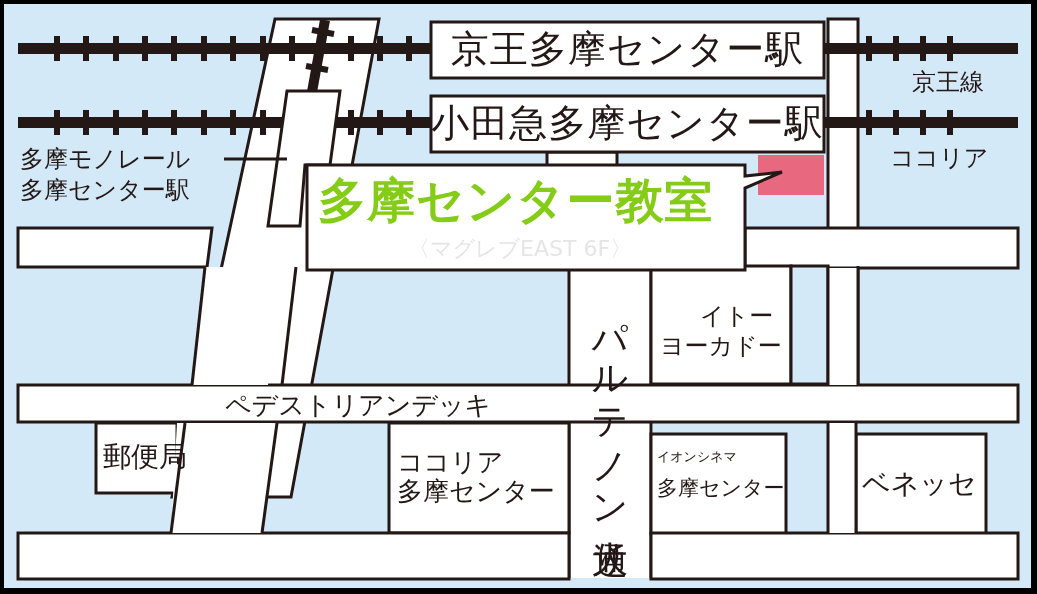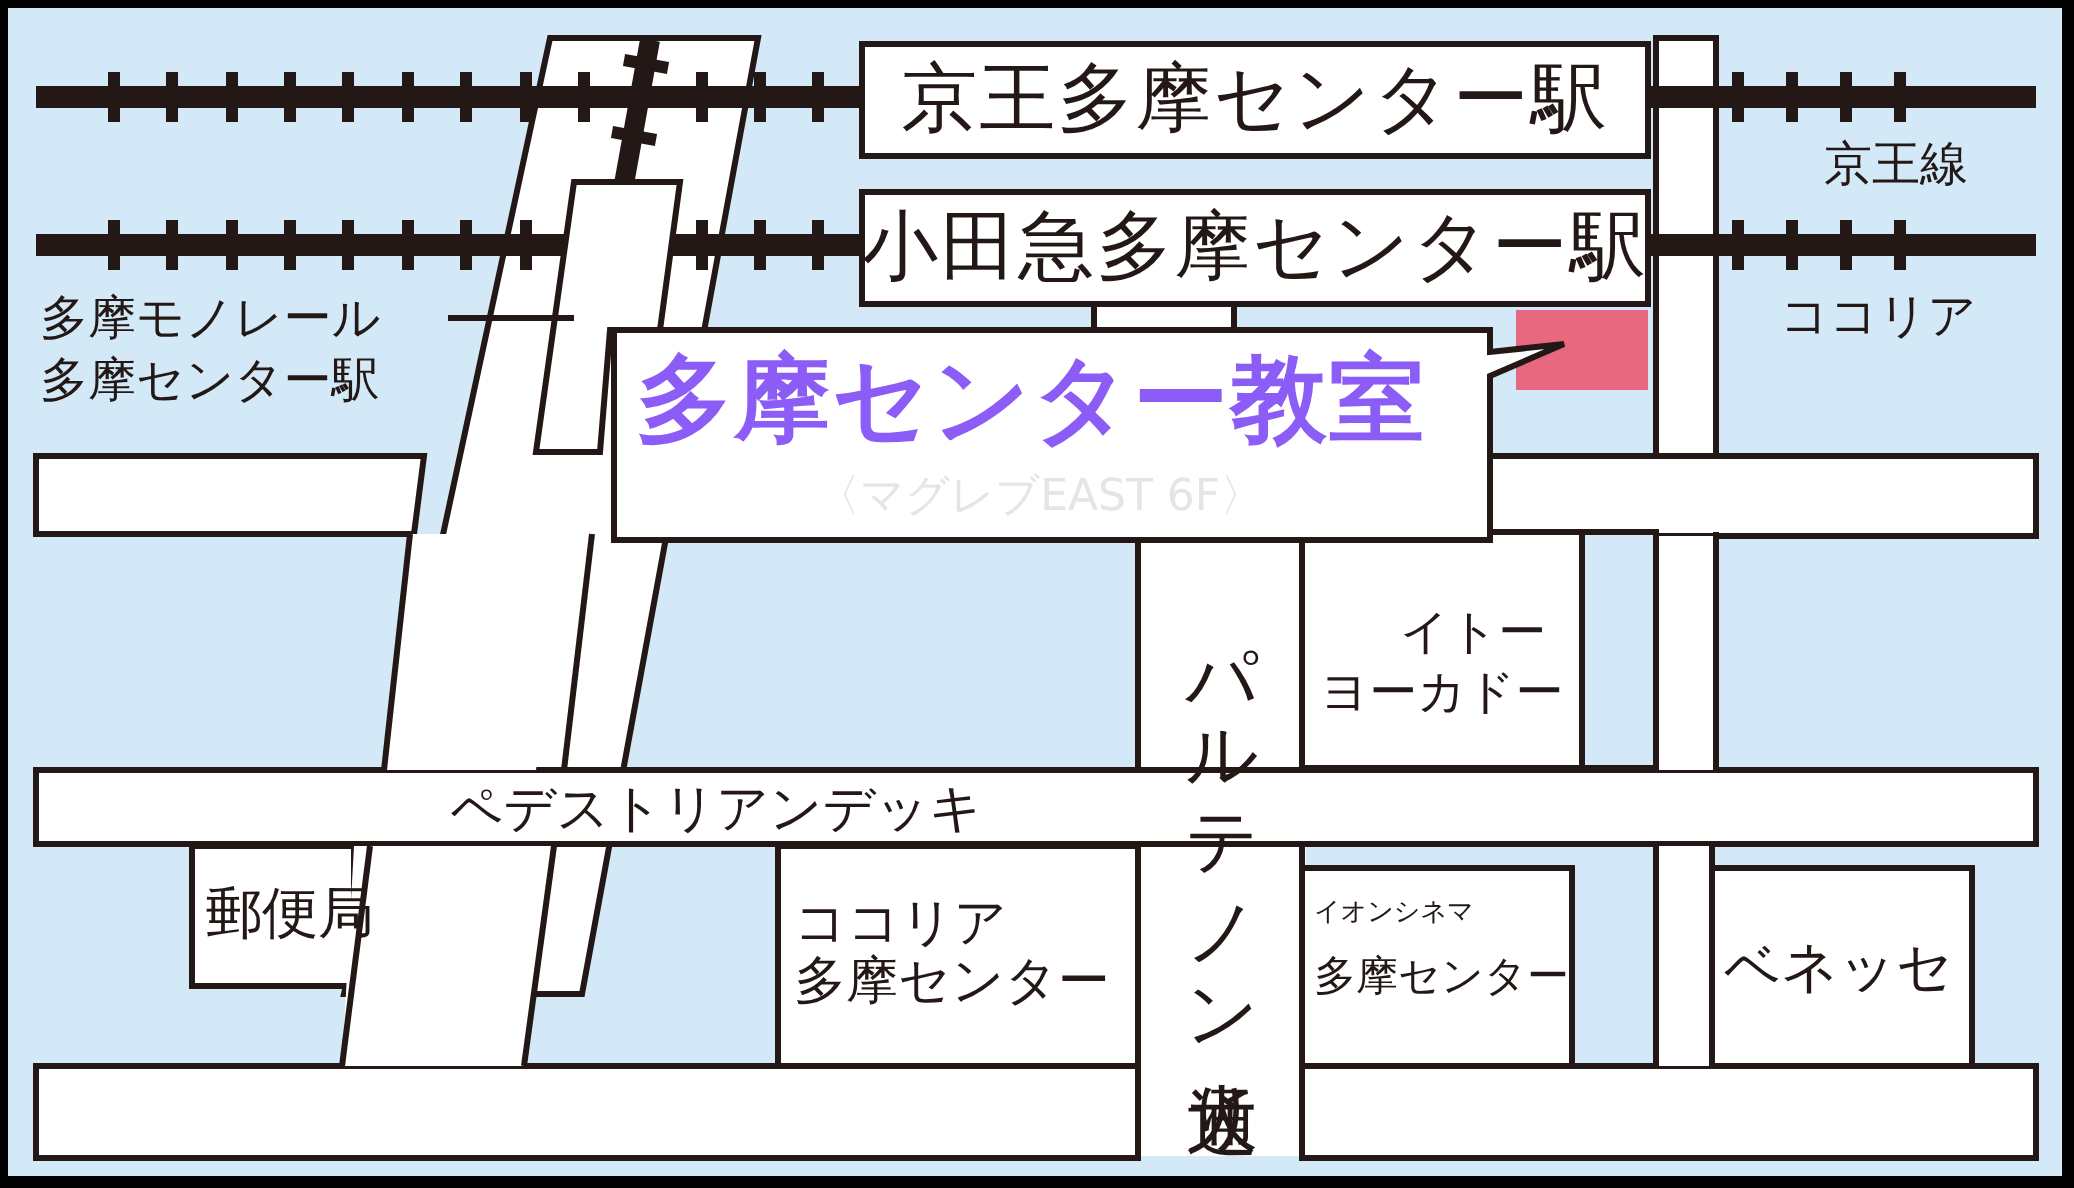--- a/index.html
+++ b/index.html
@@ -24,21 +24,21 @@
       color: #231815;
       text-align: center;
       line-height: 1;
       letter-spacing: 1px;
     }
     .line-name { font-size: 24px; }
     .shop { font-size: 28px; }
     .shop-sm { font-size: 24px; }
     .callout-title {
       position: absolute;
-      color: #8b5cf6;
+      color: #84cc16;
       font-weight: bold;
       font-size: 48px;
       letter-spacing: 1px;
       white-space: nowrap;
       line-height: 1;
     }
     .callout-sub {
       position: absolute;
       color: #e5e5e5;
       font-size: 22px;

